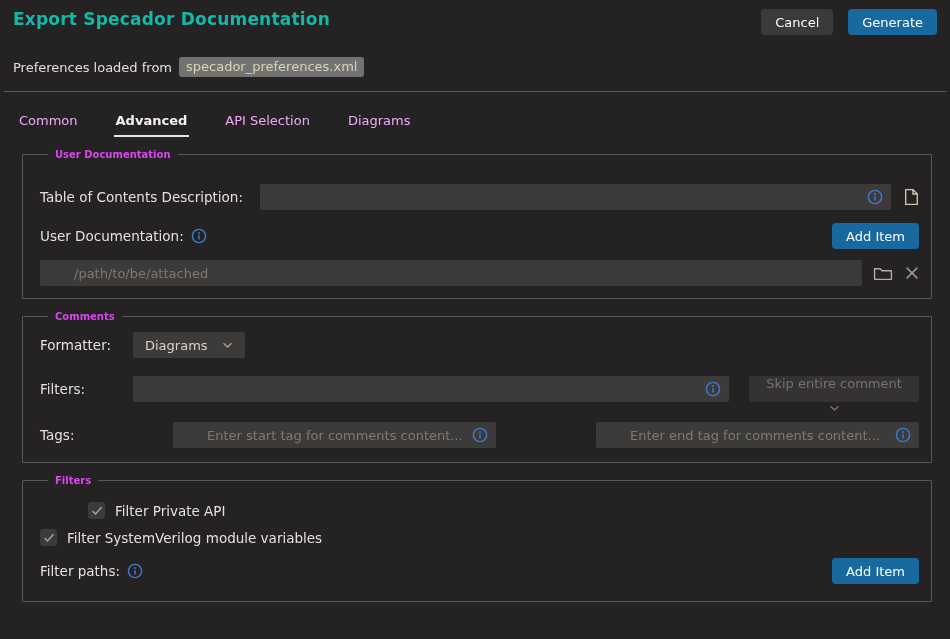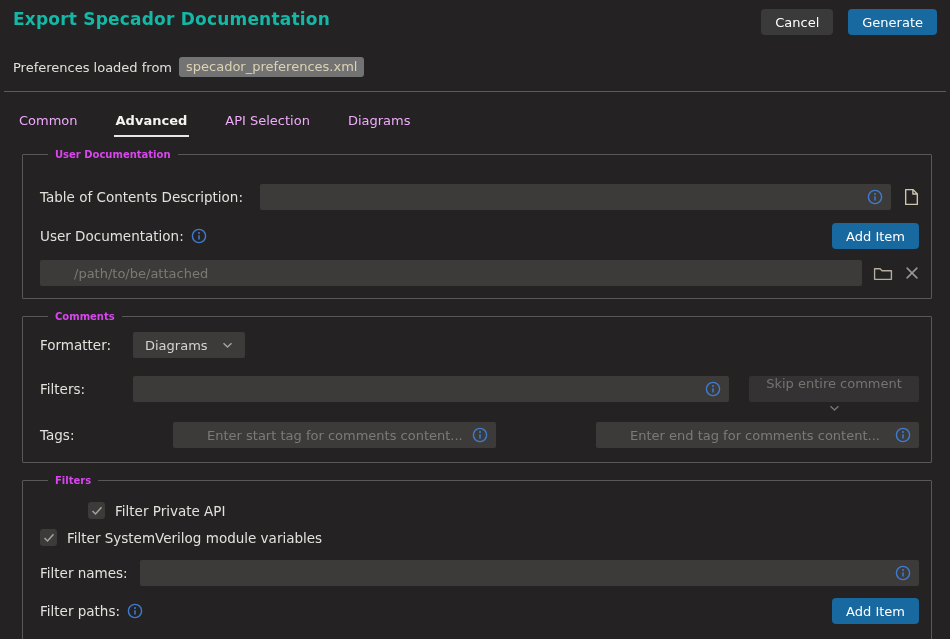--- a/index.html
+++ b/index.html
@@ -269,33 +269,20 @@
 
     <div class="check-row">
       <span class="checkbox">
         <svg width="12" height="10" viewBox="0 0 12 10">
             <path d="M1.5 5 L4.5 8 L10.5 1.3" fill="none" stroke="#a6a39e" stroke-width="1.5"></path>
           </svg>
       </span>
       <span class="cb-label">Filter SystemVerilog module variables</span>
     </div>
 
-    <div class="row" style="margin-top:14px;">
-      <label class="lbl-names">Filter names:</label>
-      <div class="input-wrap grow">
-        <input type="text" value="" style="">
-        <span class="info-icon">
-          <svg width="16" height="16" viewBox="0 0 16 16">
-              <circle cx="8" cy="8" r="6.6" fill="none" stroke="#3e7cd0" stroke-width="1.4"></circle>
-              <circle cx="8" cy="4.9" r="1" fill="#3e7cd0"></circle>
-              <path d="M8 7.2 V11.4" stroke="#3e7cd0" stroke-width="1.5"></path>
-            </svg>
-        </span>
-      </div>
-    </div>
 
     <div class="row space-between" style="margin-top:12px;">
       <div class="label-with-info">
         <label>Filter paths:</label>
         <span class="info-icon">
           <svg width="16" height="16" viewBox="0 0 16 16">
               <circle cx="8" cy="8" r="6.6" fill="none" stroke="#3e7cd0" stroke-width="1.4"></circle>
               <circle cx="8" cy="4.9" r="1" fill="#3e7cd0"></circle>
               <path d="M8 7.2 V11.4" stroke="#3e7cd0" stroke-width="1.5"></path>
             </svg>

